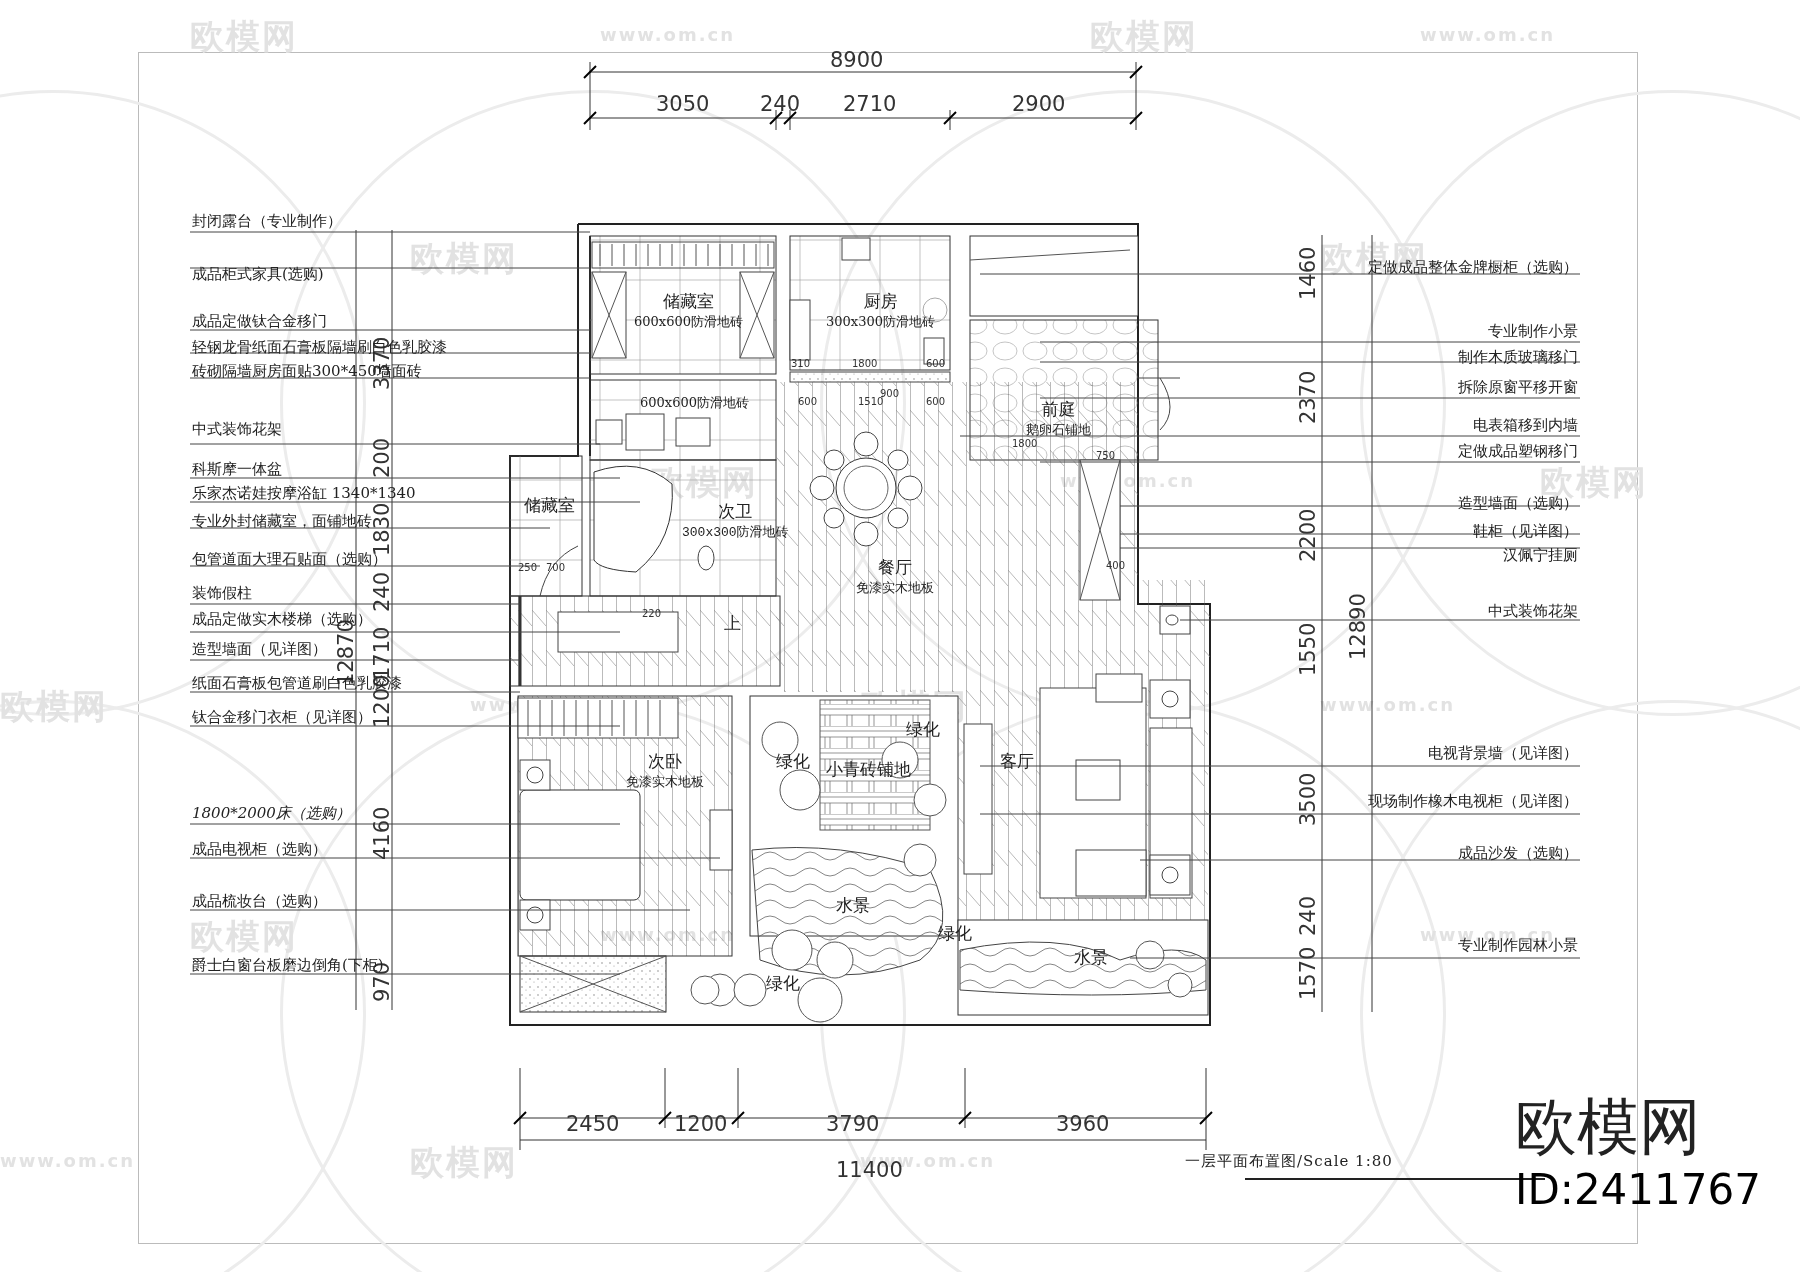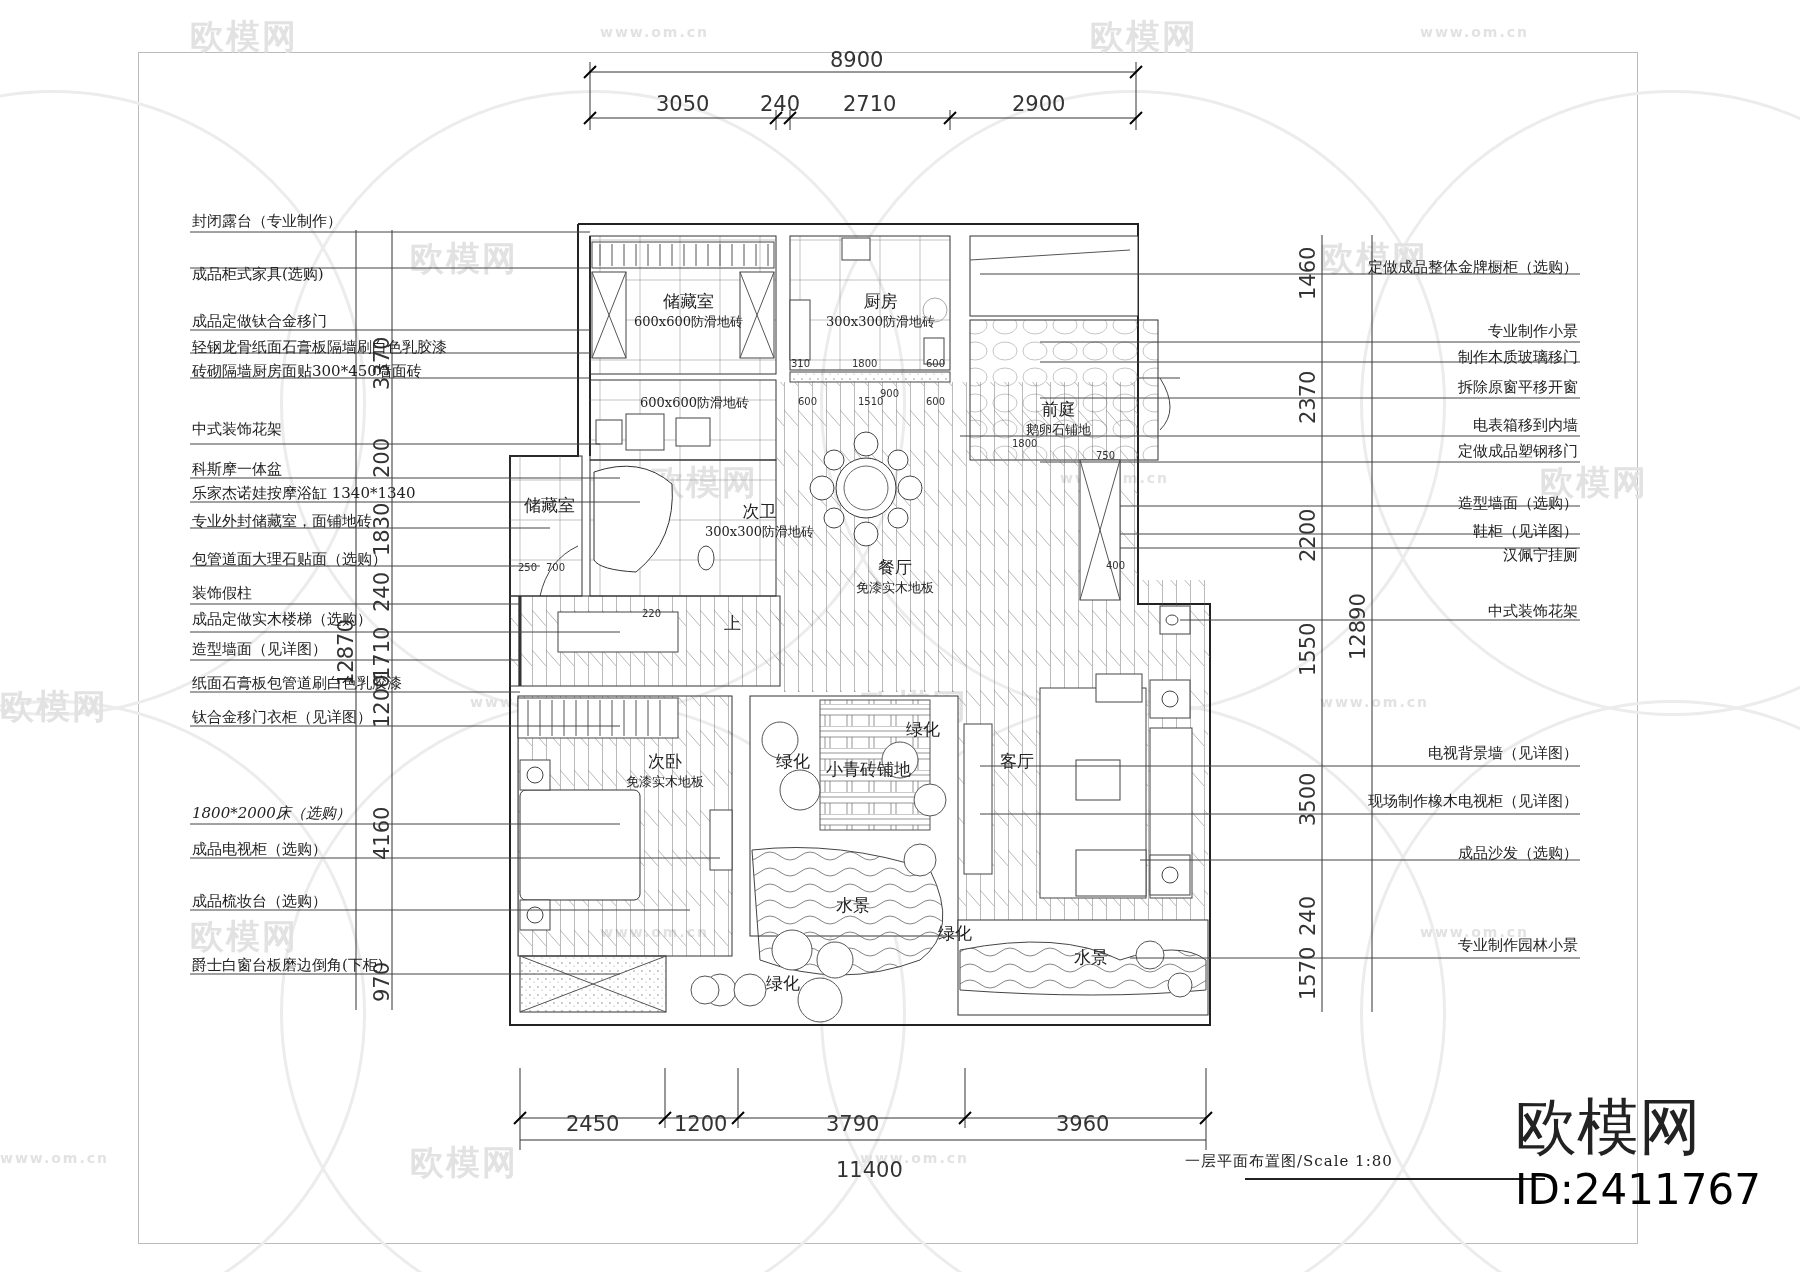--- a/index.html
+++ b/index.html
@@ -2,21 +2,21 @@
 <html><head>
 <meta charset="utf-8">
 <style>
   html, body { margin:0; padding:0; background:#ffffff; }
   body { width:1800px; height:1272px; position:relative; overflow:hidden;
          font-family:"DejaVu Serif", serif; color:#222; }
   .frame { position:absolute; left:138px; top:52px; width:1498px; height:1190px; border:1px solid #bbb; }
   .wm { position:absolute; color:#e2e2e2; font-family:"DejaVu Sans", sans-serif; font-weight:bold;
         letter-spacing:2px; white-space:nowrap; user-select:none; }
   .wm.big { font-size:34px; }
-  .wm.url { font-size:14px; }
+  .wm.url { font-size:18px; }
   .arc { position:absolute; border:3px solid #ececec; border-radius:50%; }
   .dim { position:absolute; font-family:"DejaVu Sans", sans-serif; font-size:21px; color:#333; white-space:nowrap; }
   .dimv { position:absolute; font-family:"DejaVu Sans", sans-serif; font-size:21px; color:#333; white-space:nowrap;
           transform-origin:left top; transform:rotate(-90deg); }
   .label { position:absolute; font-size:15px; white-space:nowrap; color:#222; }
   .room { position:absolute; text-align:center; font-size:17px; color:#222; white-space:nowrap; }
   .room small { display:block; font-size:13px; }
   .small-num { position:absolute; font-family:"DejaVu Sans", sans-serif; font-size:10px; color:#333; }
   .title-block { position:absolute; left:1185px; top:1152px; font-size:15px; letter-spacing:1px; }
   .brand { position:absolute; left:1515px; top:1085px; font-family:"DejaVu Sans", sans-serif; font-size:62px; color:#222; }
@@ -374,21 +374,21 @@
   <small>300x300防滑地砖</small>
 </div>
 <div class="room" style="left:640px;top:394px;">
     <small>600x600防滑地砖</small>
   </div>
 <div class="room" style="left:1026px;top:398px;">
   <span>前庭</span>
   <small>鹅卵石铺地</small>
 </div>
 <div class="room" style="left:524px;top:494px;"><span>储藏室</span></div>
-<div class="room" style="left:705px;top:500px;">
+<div class="room" style="left:682px;top:500px;font-family:Liberation Mono, monospace;">
   <span>次卫</span>
   <small>300x300防滑地砖</small>
 </div>
 <div class="room" style="left:856px;top:556px;">
   <span>餐厅</span>
   <small>免漆实木地板</small>
 </div>
 <div class="room" style="left:626px;top:750px;">
   <span>次卧</span>
   <small>免漆实木地板</small>

